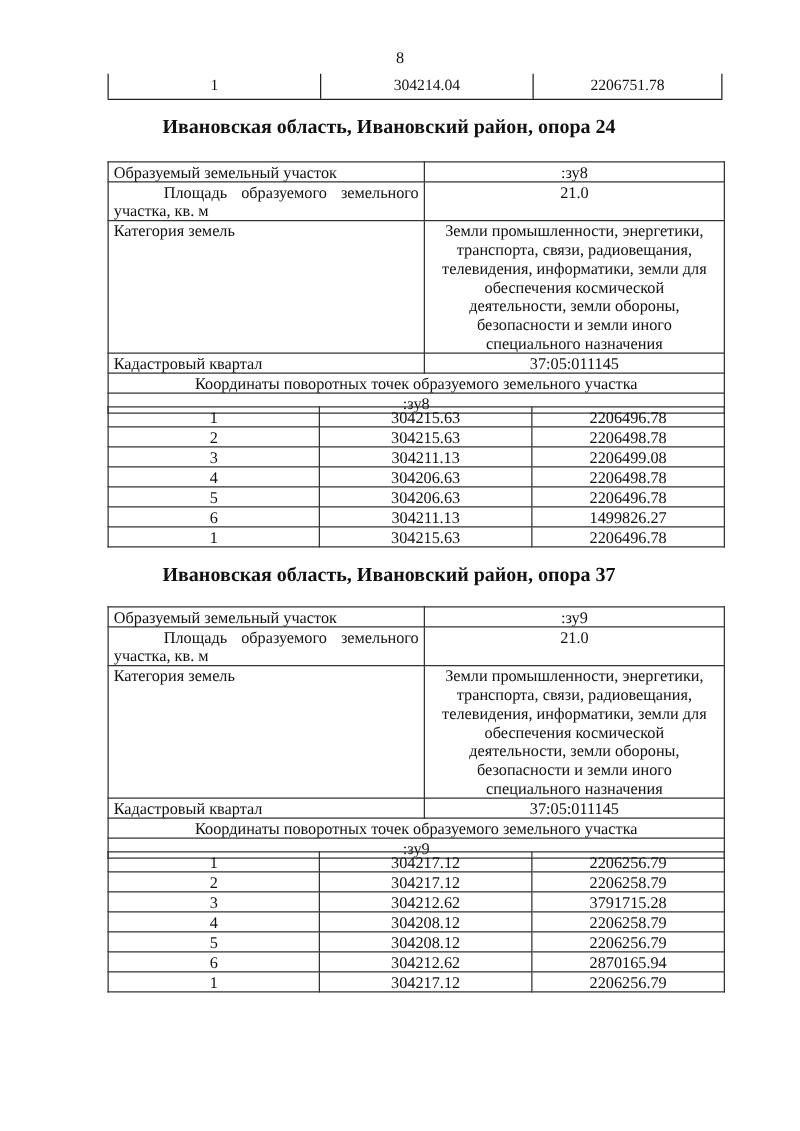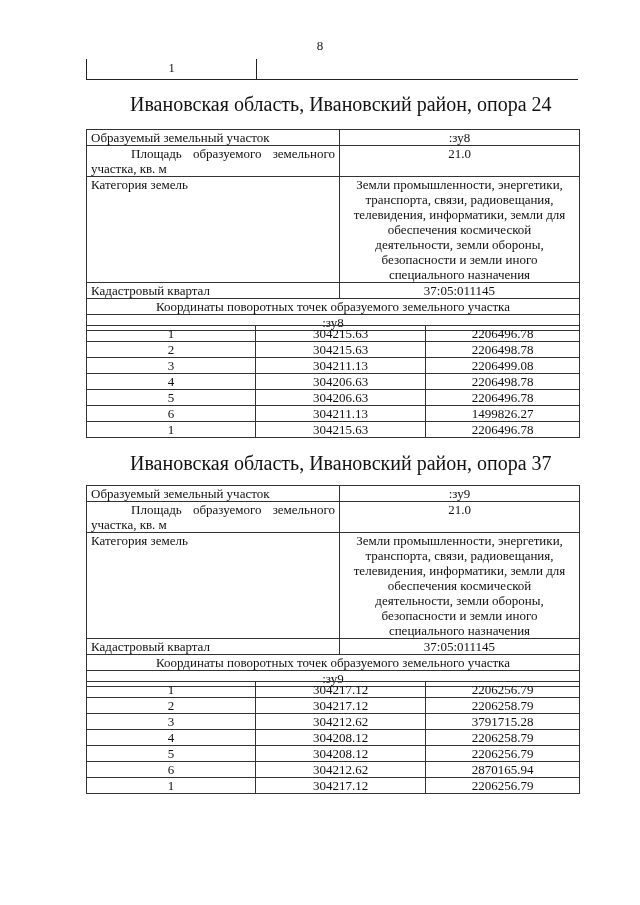--- a/index.html
+++ b/index.html
@@ -5,38 +5,40 @@
   html, body { margin: 0; padding: 0; background: #ffffff; }
   body { width: 640px; height: 905px; position: relative; overflow: hidden;
          font-family: "Liberation Serif", "DejaVu Serif", serif; color: #111; }
   .page-num { position: absolute; top: 38px; left: 0; width: 640px; text-align: center; font-size: 13px; }
   .cont-row { position: absolute; top: 59px; left: 86px; width: 492px; height: 20px;
               border-bottom: 1px solid #222; display: flex; font-size: 12.5px; }
   .cont-row div { text-align: center; line-height: 19px; }
   .cont-row .c1 { width: 169px; border-left: 1px solid #222; border-right: 1px solid #222; }
   .cont-row .c2 { width: 169px; border-right: 1px solid #222; }
   .cont-row .c3 { flex: 1; border-right: 1px solid #222; }
-  .heading { position: absolute; left: 130px; font-size: 20px; }
+  .heading { position: absolute; left: 130px; font-size: 16px; font-weight: bold; }
   table.land { position: absolute; left: 86px; width: 493px; border-collapse: collapse; font-size: 13px; table-layout: fixed; }
   table.land td { border: 1px solid #333; padding: 0 4px; line-height: 15px; vertical-align: top; }
   td.lbl { text-align: left; }
   td.val { text-align: center; }
   td.justify { text-align: justify; text-align-last: left; }
   td.justify span.j { display: block; text-align: justify; text-align-last: justify; margin-left: 40px; }
   td.full { text-align: center; }
   td.center { text-align: center; }
   table.coords td { text-align: center; }
 </style>
 </head>
 <body>
 
 <div class="page-num">8</div>
 
 <div class="cont-row">
   <div class="c1">1</div>
+  <div class="c2">304214.04</div>
+  <div class="c3">2206751.78</div>
 </div>
 
 <div class="heading" style="top:93px;">Ивановская область, Ивановский район, опора 24</div>
 
 <table class="land" style="top:129px;">
   <colgroup>
       <col style="width:253px">
       <col style="width:240px">
     </colgroup>
   <tbody>

